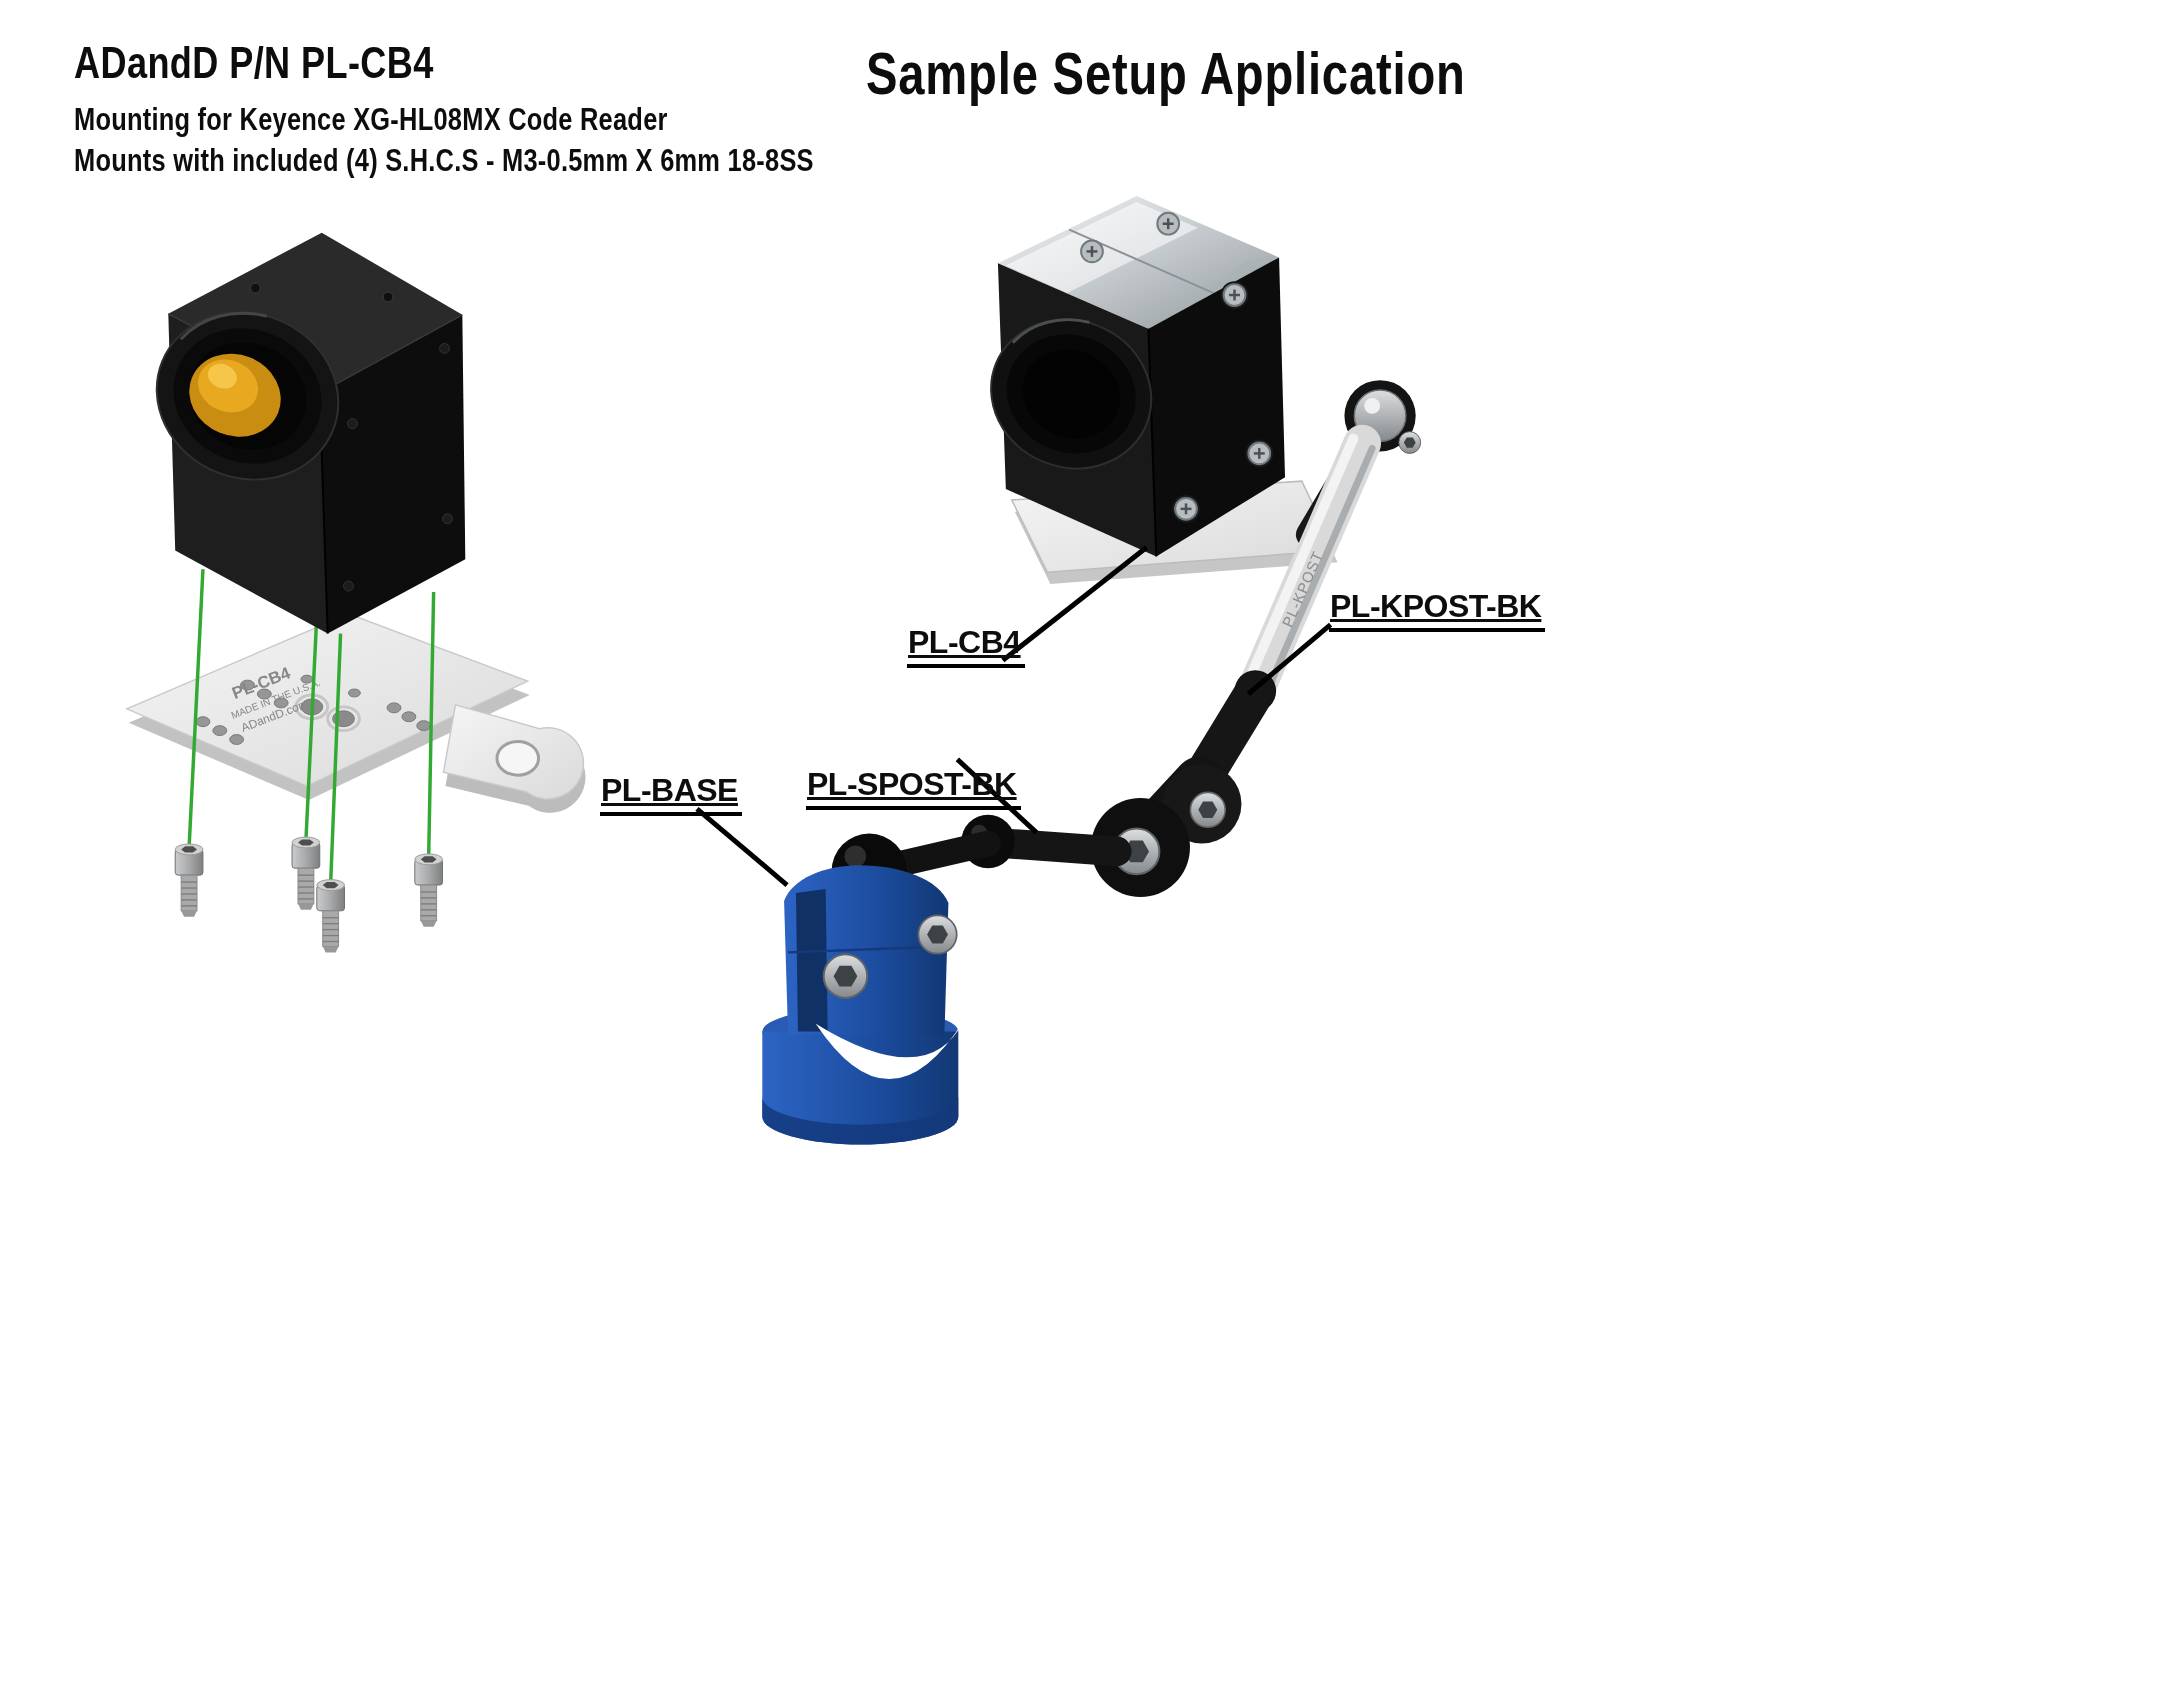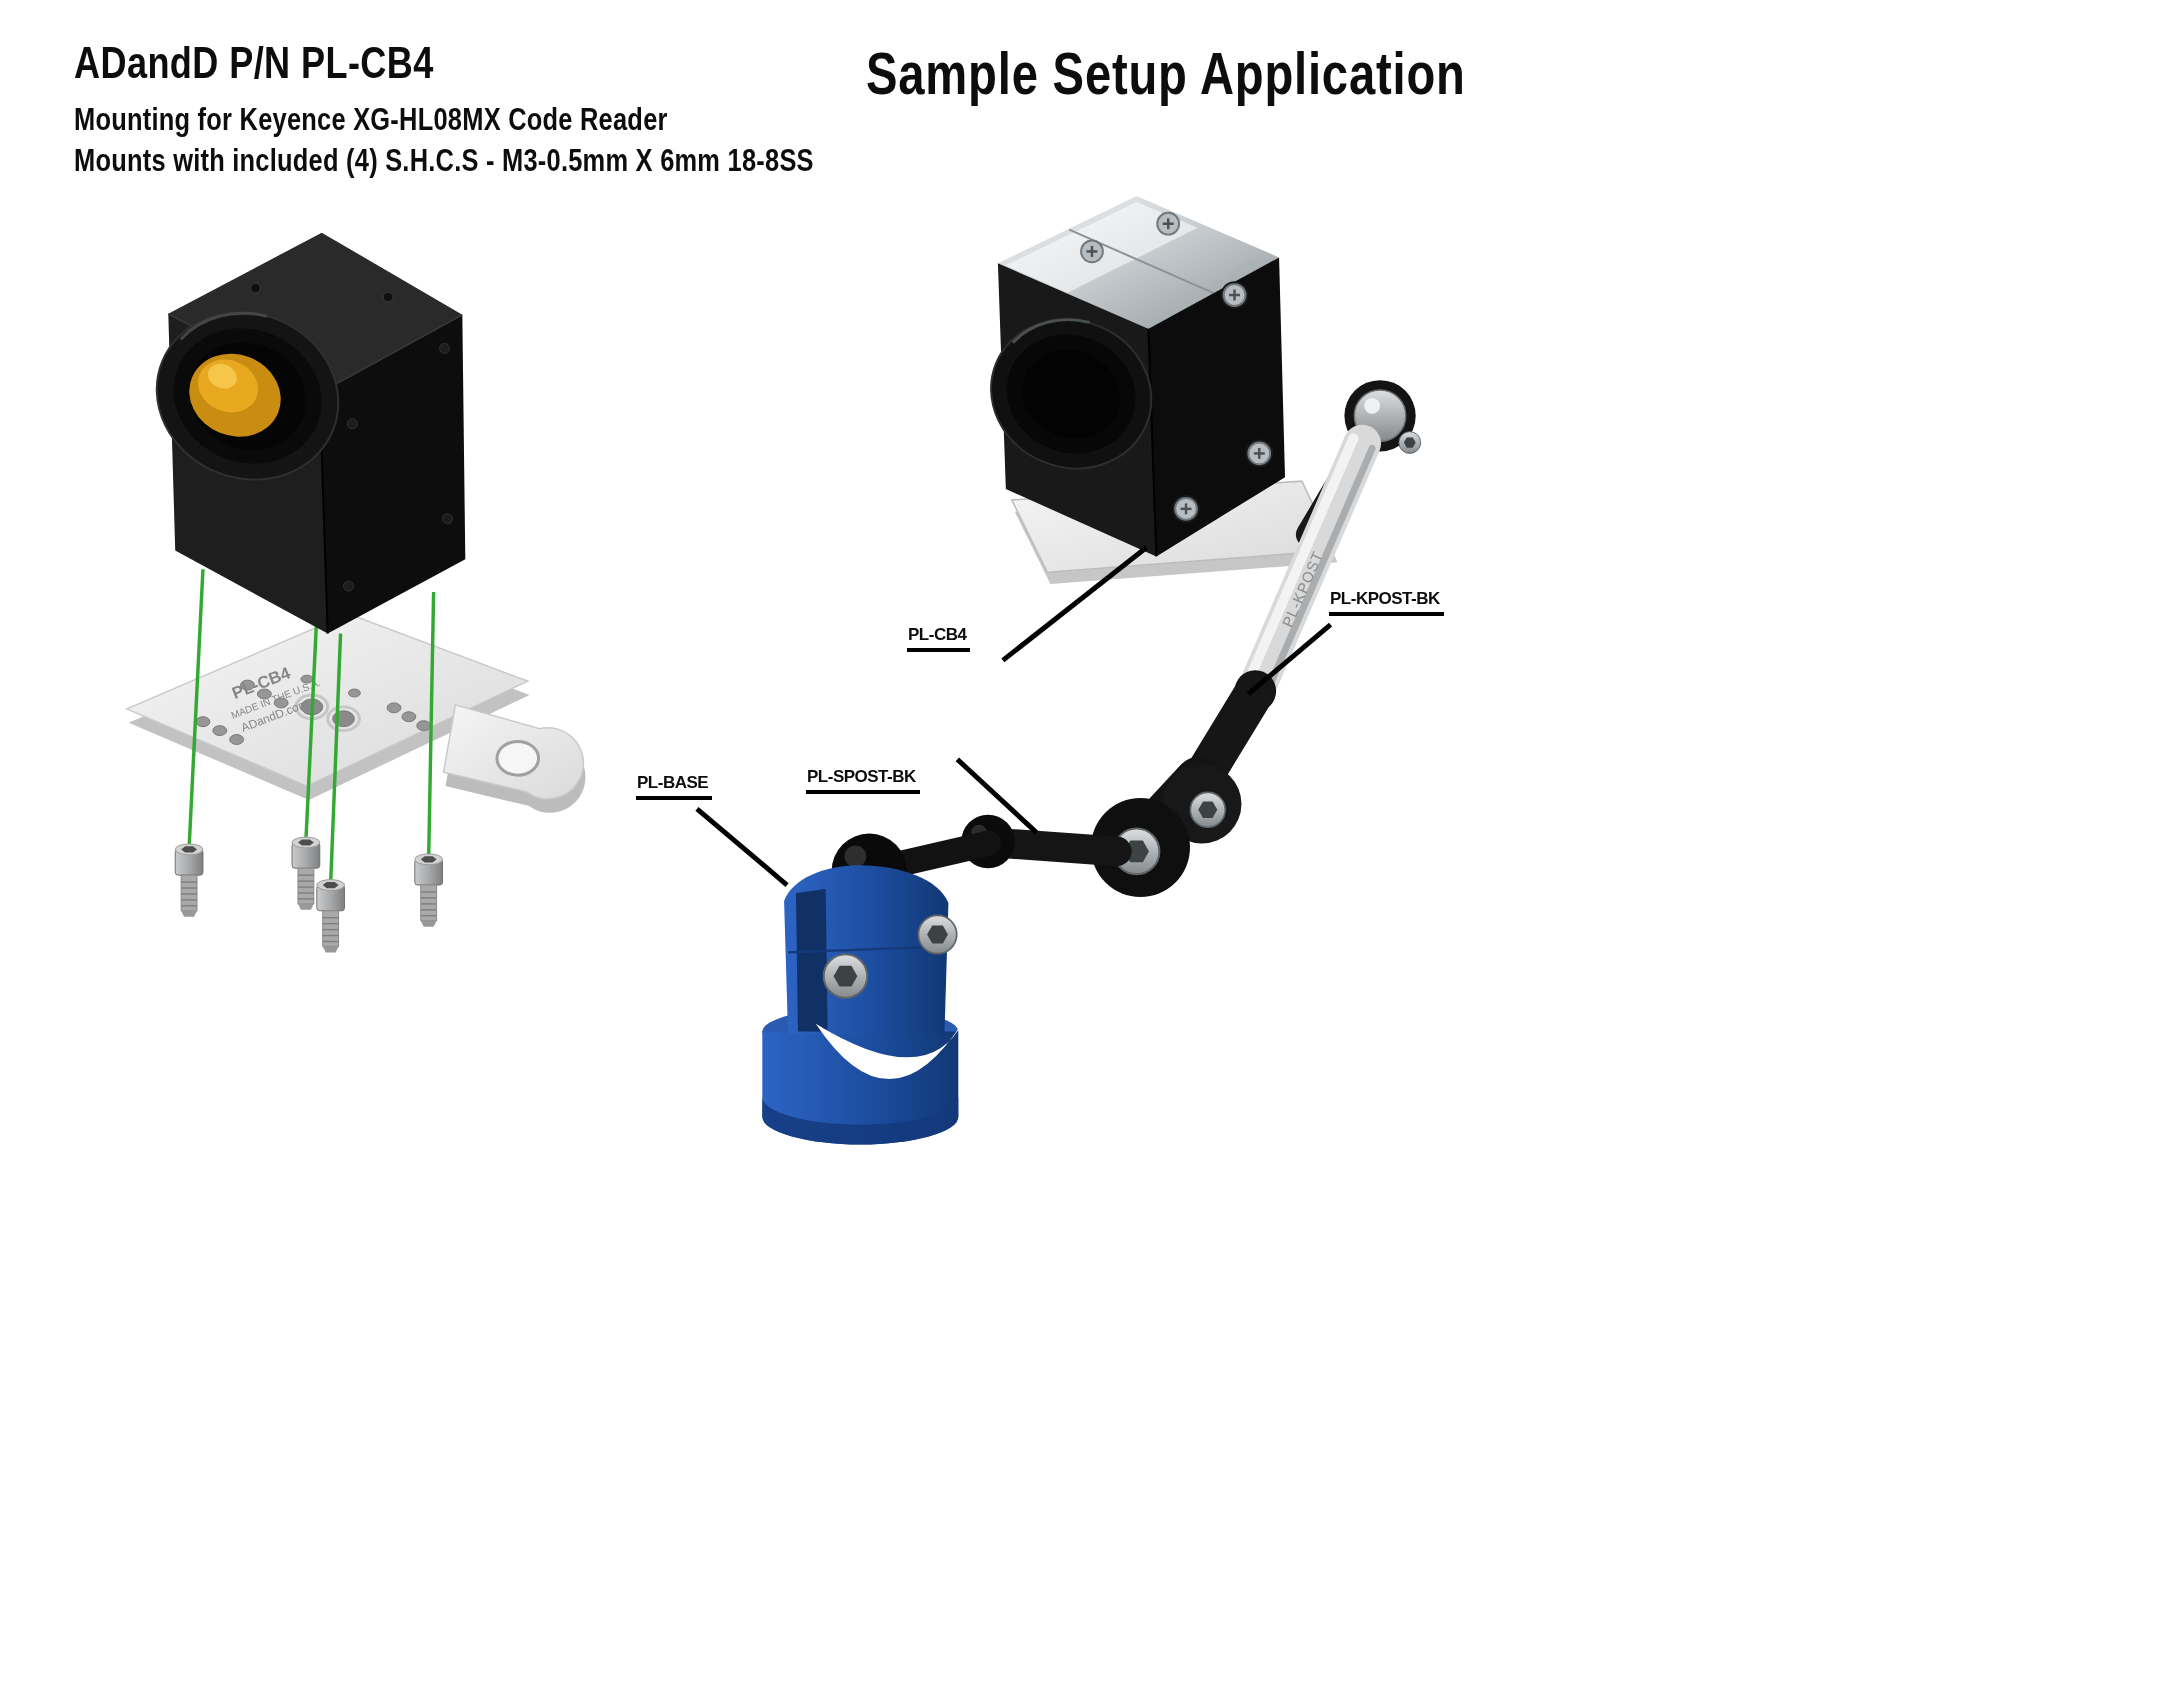--- a/index.html
+++ b/index.html
@@ -26,32 +26,33 @@
   .header-right{
     position:absolute;left:866px;top:40px;
     font-size:59px;font-weight:700;letter-spacing:1px;
     transform:scaleX(0.8);transform-origin:0 0;
     white-space:nowrap;
   }
 
   .callout{
     position:absolute;
     font-weight:700;
-    font-size:17px;
+    font-size:32px;
     letter-spacing:-0.5px;
     line-height:1.05;
     color:#0d0d0d;
     border-bottom:4px solid #000;
     padding:0 4px 4px 1px;
     white-space:nowrap;
+    text-decoration:underline;
   }
   .callout-cb4{left:907px;top:626px;}
   .callout-kpost{left:1329px;top:590px;}
   .callout-spost{left:806px;top:725px;margin-top:43px;}
-  .callout-base{left:636px;top:774px;}
+  .callout-base{left:600px;top:774px;}
 </style>
 </head>
 <body>
 
 <div class="page">
 
   <div class="header-left">
     <div class="title">ADandD P/N PL-CB4</div>
     <div class="sub">Mounting for Keyence XG-HL08MX Code Reader</div>
     <div class="sub">Mounts with included (4) S.H.C.S - M3-0.5mm X 6mm 18-8SS</div>

